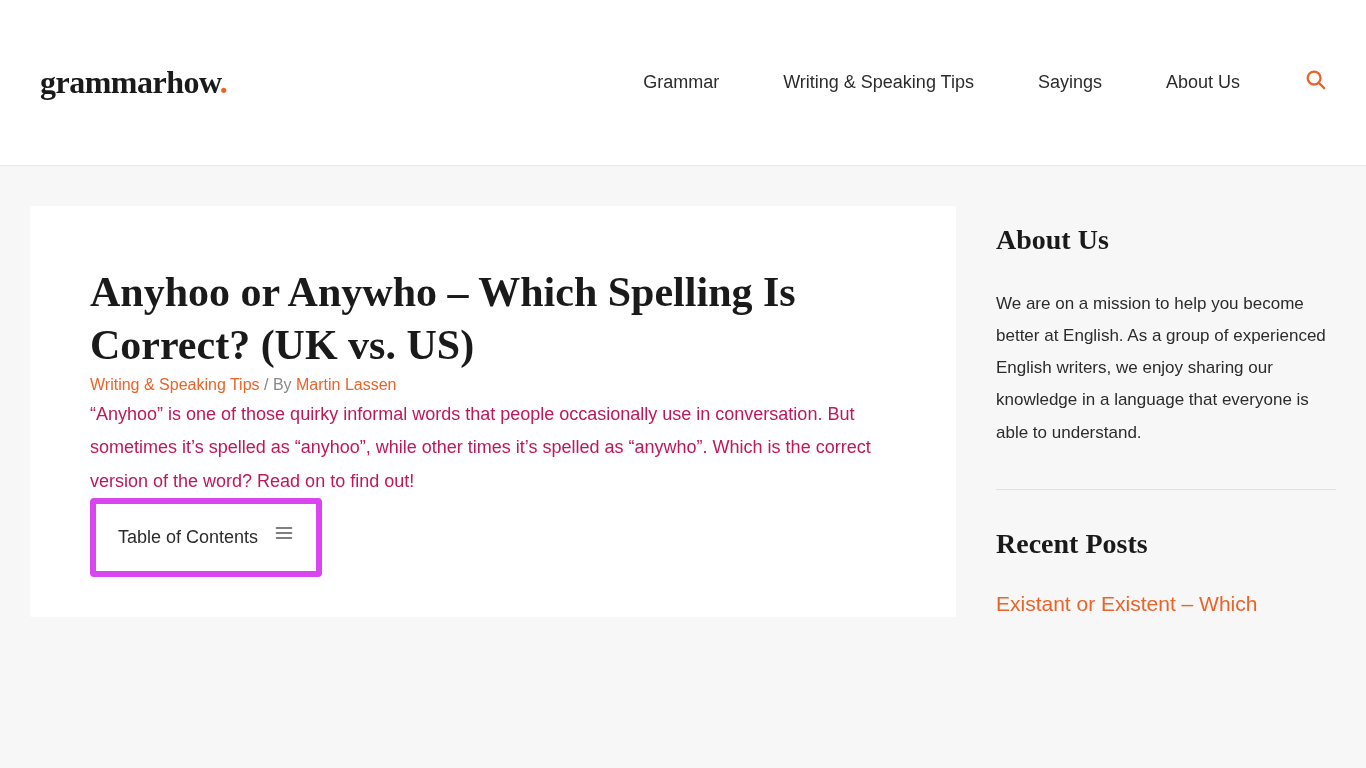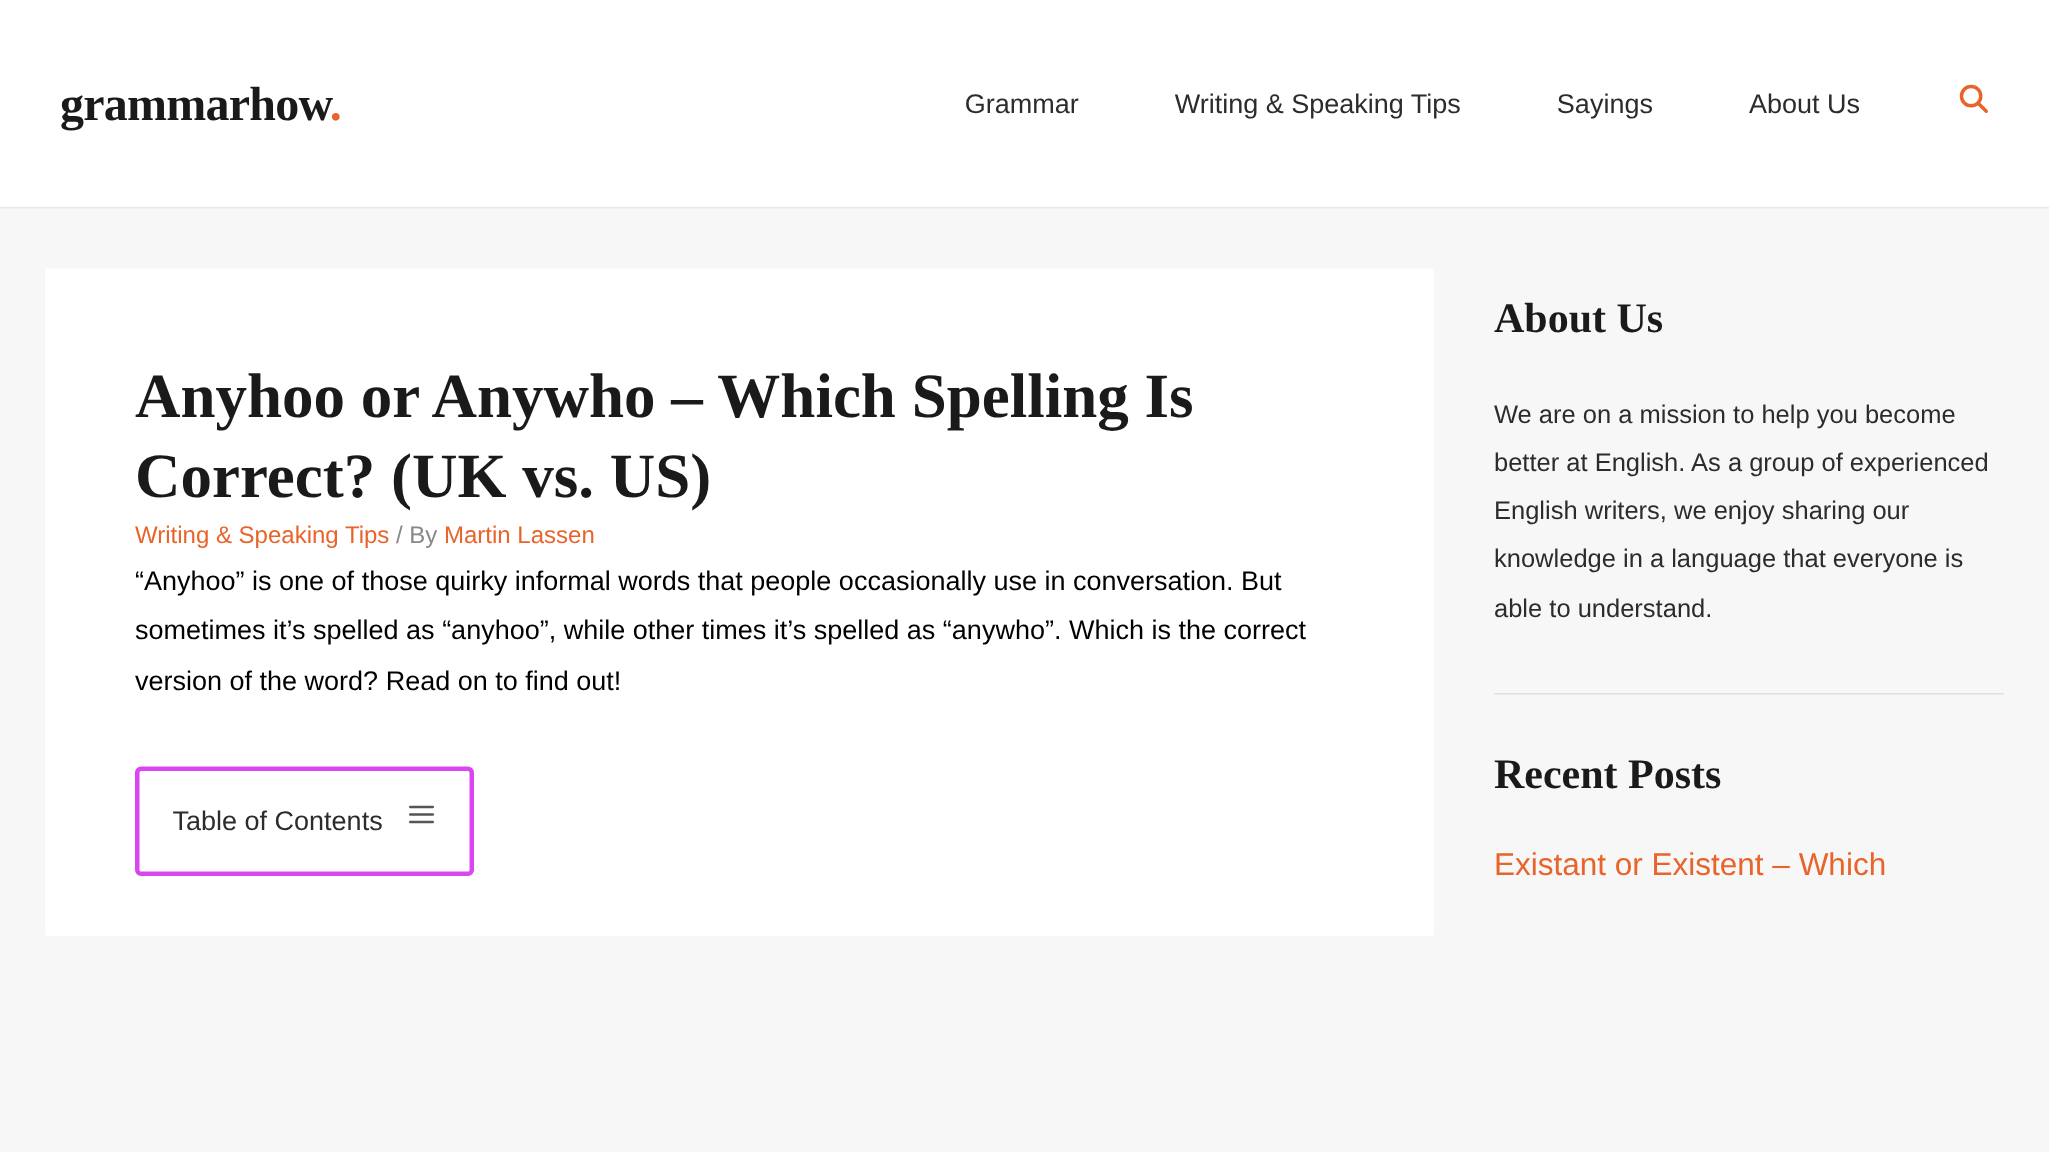--- a/index.html
+++ b/index.html
@@ -14,21 +14,21 @@
       color: #2c2c2c;
       font-size: 18px;
       line-height: 1.7;
     }
 
     
     .header {
       background: #ffffff;
       border-bottom: 1px solid #e8e8e8;
       padding: 0 40px;
-      height: 139px;
+      height: 166px;
       display: flex;
       align-items: center;
       justify-content: space-between;
     }
 
     .logo {
       font-size: 32px;
       font-weight: 700;
       color: #1a1a1a;
       letter-spacing: -0.5px;
@@ -104,28 +104,27 @@
       text-decoration: none;
       cursor: pointer;
     }
 
     .meta-separator {
       color: #888;
     }
 
     .article-intro {
       font-size: 18px;
-      color: #000000;
+      color: #be185d;
       line-height: 1.85;
-      margin-bottom: 40px;
       font-family: Arial, sans-serif;
     }
 
     .toc-box {
-      border: 3px solid #d946ef;
+      border: 6px solid #d946ef;
       border-radius: 4px;
       padding: 18px 22px;
       display: inline-flex;
       align-items: center;
       gap: 16px;
       background: #fff;
       cursor: pointer;
     }
 
     .toc-label {

